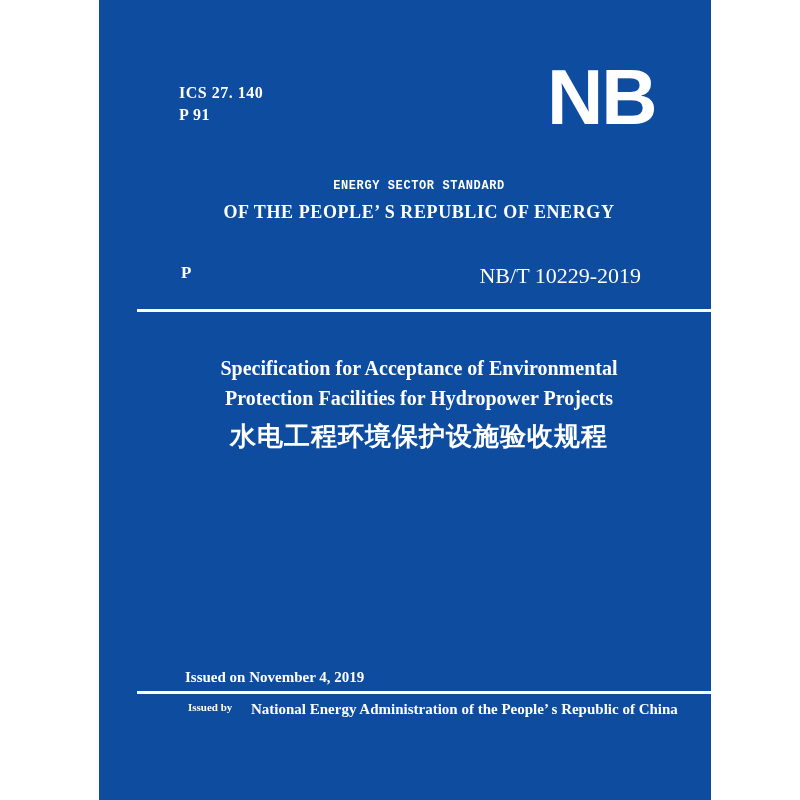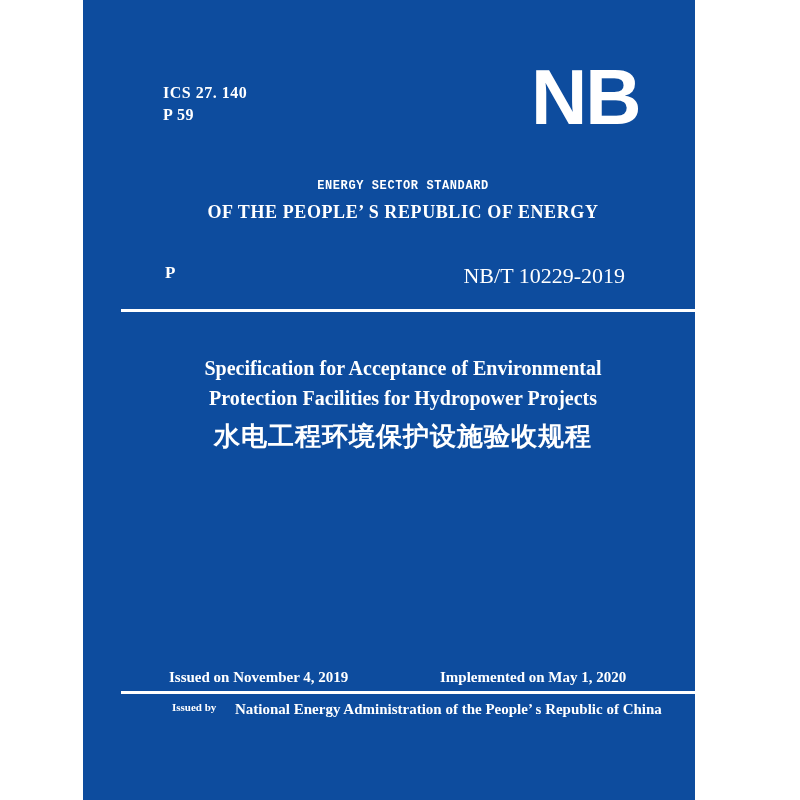--- a/index.html
+++ b/index.html
@@ -12,21 +12,21 @@
   }
   .page {
     position: relative;
     width: 800px;
     height: 800px;
     background: #ffffff;
     overflow: hidden;
   }
   .cover {
     position: absolute;
-    left: 83px;
+    left: 99px;
     top: 0;
     width: 612px;
     height: 800px;
     background: #0d4c9e;
     color: #ffffff;
   }
   .cover div { position: absolute; white-space: nowrap; }
 
   .ics {
     left: 80px; top: 84px;
@@ -90,37 +90,36 @@
     font-size: 15px; font-weight: bold;
   }
 </style>
 </head>
 <body>
 
 <div class="page">
   <div class="cover">
 
     <div class="ics">ICS 27. 140</div>
-    <div class="pcls">P 59</div>
+    <div class="pcls">P 91</div>
     <div class="logo">NB</div>
 
     <div class="centered h1">ENERGY SECTOR STANDARD</div>
     <div class="centered h2">OF THE PEOPLE’ S REPUBLIC OF ENERGY</div>
 
     <div class="pmark">P</div>
     <div class="stdno">NB/T 10229-2019</div>
 
     <div class="rule rule-top"></div>
 
     <div class="centered t1">Specification for Acceptance of Environmental</div>
     <div class="centered t2">Protection Facilities for Hydropower Projects</div>
     <div class="centered tz">水电工程环境保护设施验收规程</div>
 
     <div class="date-issued">Issued on November 4, 2019</div>
-    <div class="date-impl">Implemented on May 1, 2020</div>
 
     <div class="rule rule-bottom"></div>
 
     <div class="issuer-label">Issued by</div>
     <div class="issuer-value">National Energy Administration of the People’ s Republic of China</div>
 
   </div>
 </div>
 
 </body></html>

